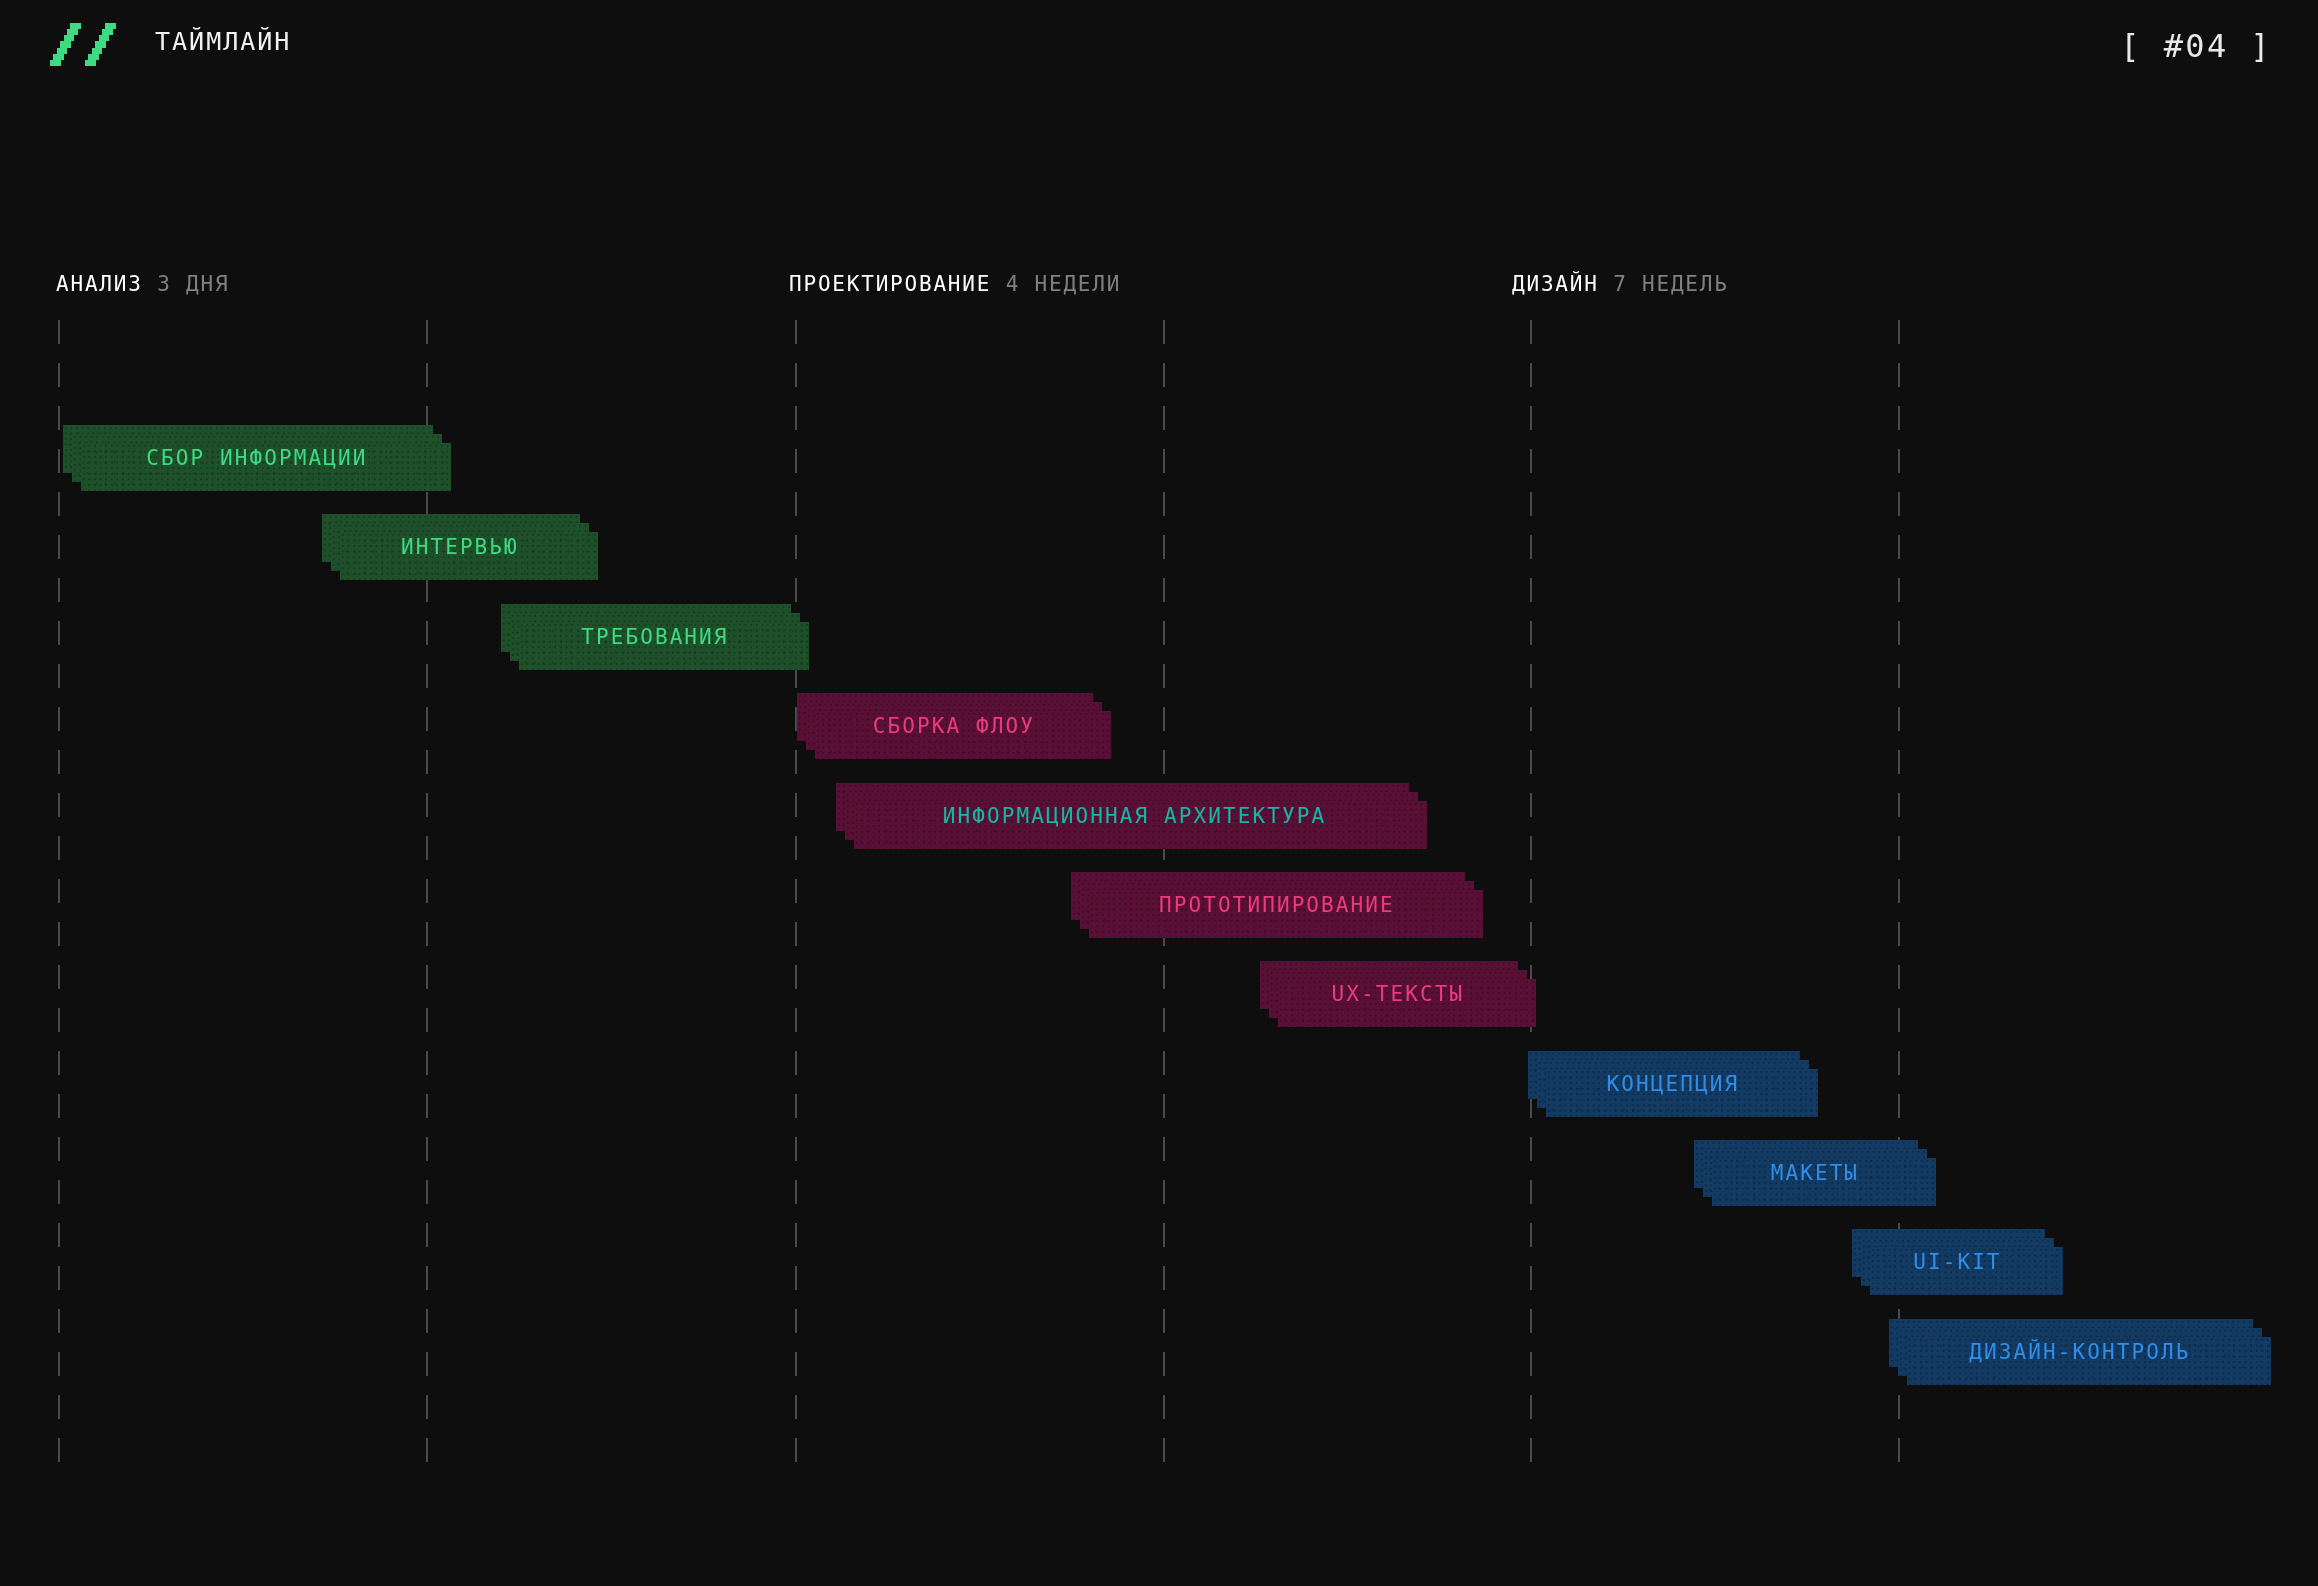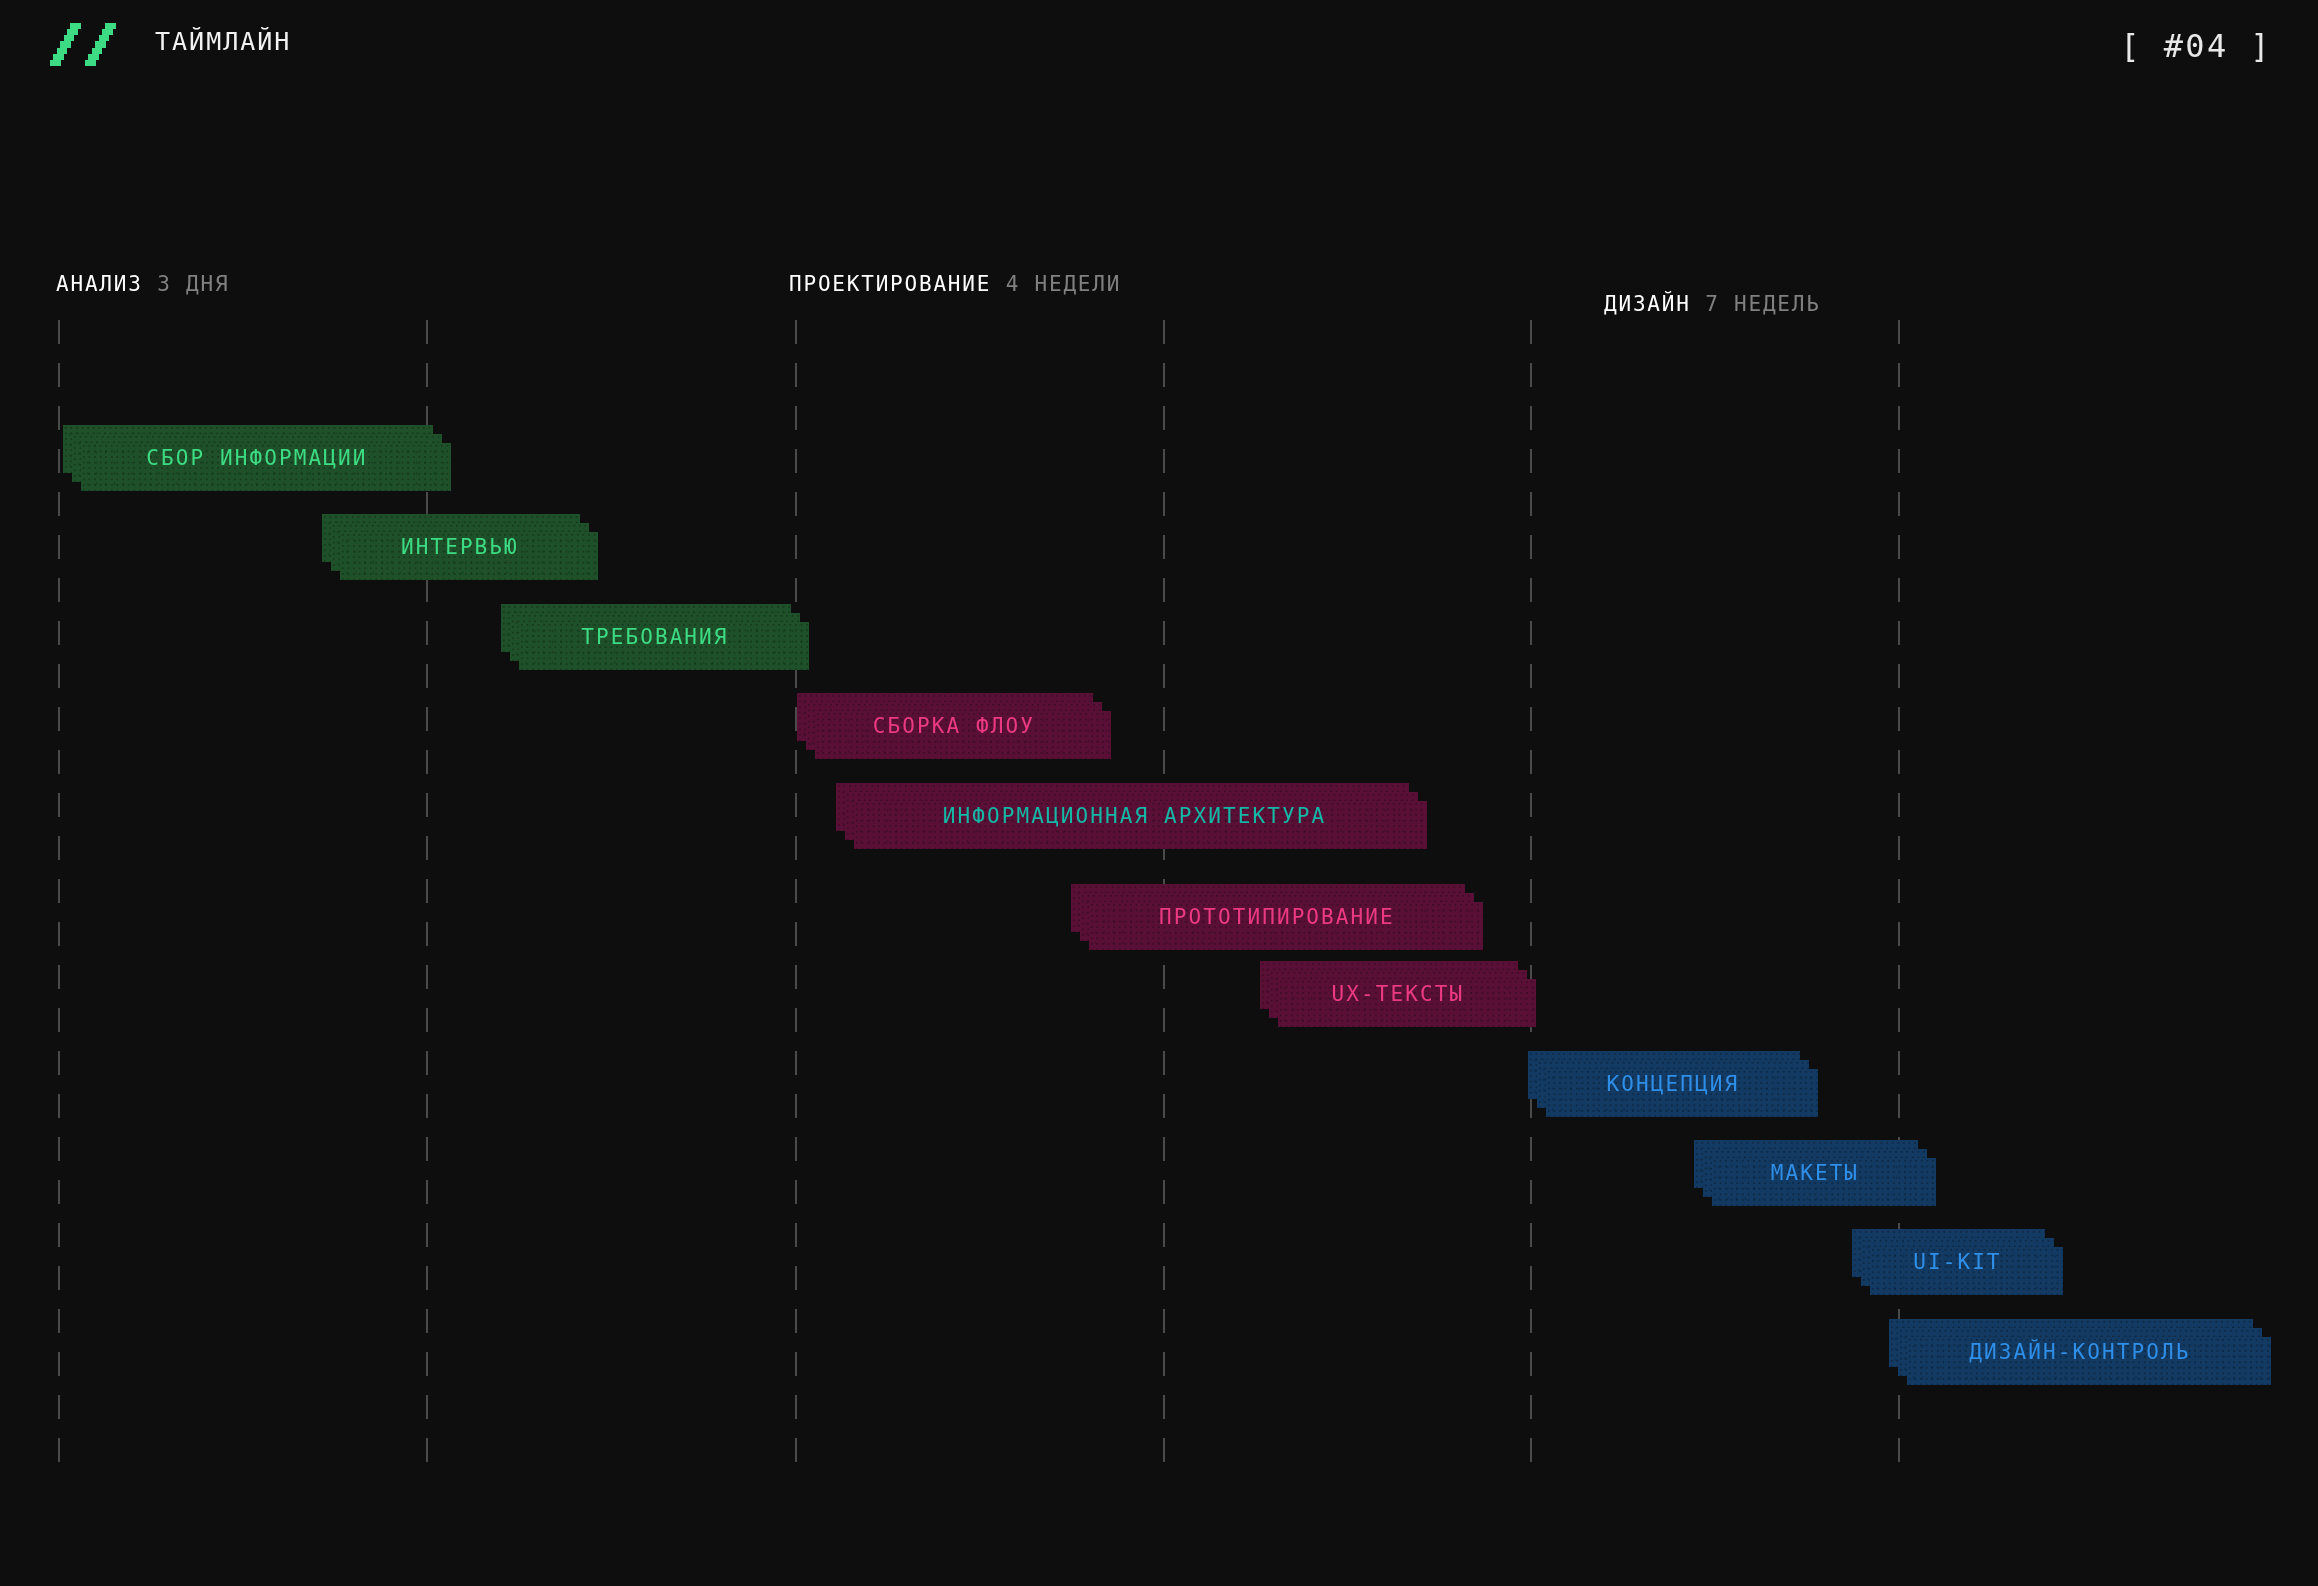--- a/index.html
+++ b/index.html
@@ -136,21 +136,21 @@
       <div class="gridline" style="left: 426px;"></div>
       <div class="gridline" style="left: 795px;"></div>
       <div class="gridline" style="left: 1163px;"></div>
       <div class="gridline" style="left: 1530px;"></div>
       <div class="gridline" style="left: 1898px;"></div>
     </div>
 
   <div id="sections">
       <div class="section-label" style="left: 56px;"><span class="nm">АНАЛИЗ</span> <span class="dur">3 ДНЯ</span></div>
       <div class="section-label" style="left: 789px;"><span class="nm">ПРОЕКТИРОВАНИЕ</span> <span class="dur">4 НЕДЕЛИ</span></div>
-      <div class="section-label" style="left: 1604px; margin-top: 20px;"><span class="nm">ДИЗАЙН</span> <span class="dur">7 НЕДЕЛЬ</span></div>
+      <div class="section-label" style="left: 1512px;"><span class="nm">ДИЗАЙН</span> <span class="dur">7 НЕДЕЛЬ</span></div>
     </div>
 
   <div id="bars">
       <div class="bar-wrap" style="left: 63px; top: 425px; width: 388px; height: 66px;">
         <div class="layer" style="left: 0px; top: 0px; width: 370px; height: 48px; background: rgb(30, 81, 41); z-index: 1;">
           <div class="noise"></div>
         </div>
         <div class="layer" style="left: 8.9px; top: 8.9px; width: 370px; height: 48px; background: rgb(30, 81, 41); z-index: 2;">
           <div class="noise"></div>
         </div>
@@ -200,21 +200,21 @@
           <div class="noise"></div>
         </div>
         <div class="layer" style="left: 8.9px; top: 8.9px; width: 573px; height: 48px; background: rgb(90, 16, 54); z-index: 2;">
           <div class="noise"></div>
         </div>
         <div class="layer" style="left: 17.7px; top: 17.7px; width: 573px; height: 48px; background: rgb(90, 16, 54); z-index: 3;">
           <div class="noise"></div>
         </div>
         <div class="bar-label" style="color: #14b8a6; left: 12px; top: 21px; width: 573px;">ИНФОРМАЦИОННАЯ АРХИТЕКТУРА</div>
       </div>
-      <div class="bar-wrap" style="left: 1071px; top: 872px; width: 412px; height: 70px; margin-top: 12px;">
+      <div class="bar-wrap" style="left: 1071px; top: 872px; width: 412px; height: 70px;">
         <div class="layer" style="left: 0px; top: 0px; width: 394px; height: 48px; background: rgb(90, 16, 54); z-index: 1;">
           <div class="noise"></div>
         </div>
         <div class="layer" style="left: 8.9px; top: 8.9px; width: 394px; height: 48px; background: rgb(90, 16, 54); z-index: 2;">
           <div class="noise"></div>
         </div>
         <div class="layer" style="left: 17.7px; top: 17.7px; width: 394px; height: 48px; background: rgb(90, 16, 54); z-index: 3;">
           <div class="noise"></div>
         </div>
         <div class="bar-label" style="color: rgb(236, 58, 130); left: 8.9px; top: 21px; width: 394px;">ПРОТОТИПИРОВАНИЕ</div>

